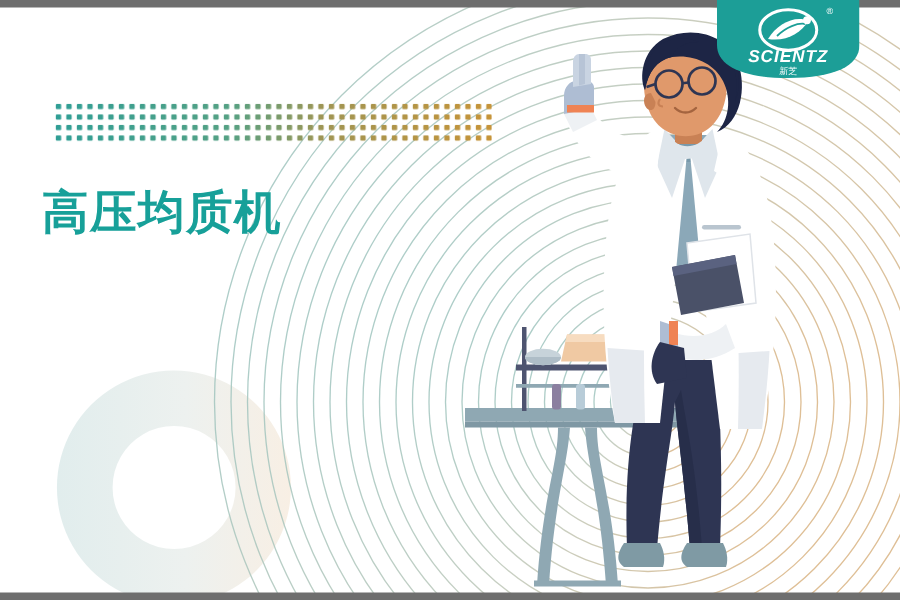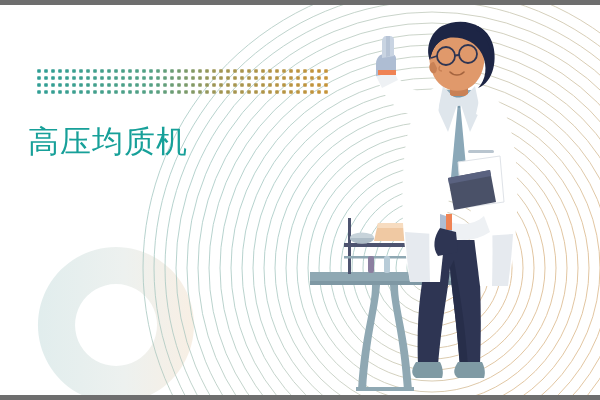--- a/index.html
+++ b/index.html
@@ -16,21 +16,21 @@
 
   
   .bg-svg{position:absolute;left:0;top:0;width:600px;height:400px;z-index:1;}
 
   
   #dot-pattern{position:absolute;left:36px;top:68px;width:292px;height:28px;z-index:12;}
 
   
   #headline{
     position:absolute;left:28px;top:124px;z-index:14;
-    color:#17a099;font-weight:normal;line-height:1.18;
+    color:#17a099;font-weight:bold;line-height:1.18;
     letter-spacing:1px;
     text-shadow:0 0 0 rgba(0,0,0,0);
   }
   #headline .line1{font-size:31px;display:block;}
   #headline .line2{font-size:31px;display:block;}
 
   
   #illustration{position:absolute;left:300px;top:10px;width:300px;height:390px;z-index:20;}
 
   
@@ -218,14 +218,31 @@
       <path d="M150,62 C154,66 160,66 164,62" fill="none" stroke="#a4643f" stroke-width="1.6" stroke-linecap="round"></path>
       <path d="M140,56 C138,59 139,61 142,61" fill="none" stroke="#c98155" stroke-width="1.4"></path>
 
       <path d="M146,80 C152,90 164,90 172,80 L172,90 C162,98 152,98 146,90 Z" fill="#dfe6ec"></path>
     </g>
   </svg>
 
   <div class="chrome-bar chrome-top"></div>
   <div class="chrome-bar chrome-bottom"></div>
 
+  <div id="logo-badge">
+    <svg class="logo-svg" viewBox="0 0 95 52" xmlns="http://www.w3.org/2000/svg">
+
+      <path d="M0,0 L95,0 L95,30 C95,44 78,52 47.5,52 C17,52 0,44 0,30 Z" fill="#1c9e97"></path>
+
+      <ellipse cx="47.5" cy="20" rx="19" ry="13.5" fill="none" stroke="#ffffff" stroke-width="2"></ellipse>
+      <path d="M34,26 C40,16 52,10 61,14 C56,22 46,28 34,26 Z" fill="#ffffff"></path>
+      <path d="M40,24 C46,18 54,15 59,16" fill="none" stroke="#1c9e97" stroke-width="1.2"></path>
+      <circle cx="60" cy="13.5" r="2.6" fill="#ffffff"></circle>
+
+      <text x="73" y="9" font-family="'Liberation Sans',sans-serif" font-size="6" fill="#ffffff">®</text>
+
+      <text x="47.5" y="41" text-anchor="middle" font-family="'Liberation Sans',sans-serif" font-size="11.5" font-weight="bold" font-style="italic" letter-spacing="0.6" fill="#ffffff">SCIENTZ</text>
+
+      <text x="47.5" y="49" text-anchor="middle" font-family="'Liberation Sans',sans-serif" font-size="6" fill="#ffffff">新芝</text>
+    </svg>
+  </div>
 
 </div>
 
 </body></html>

